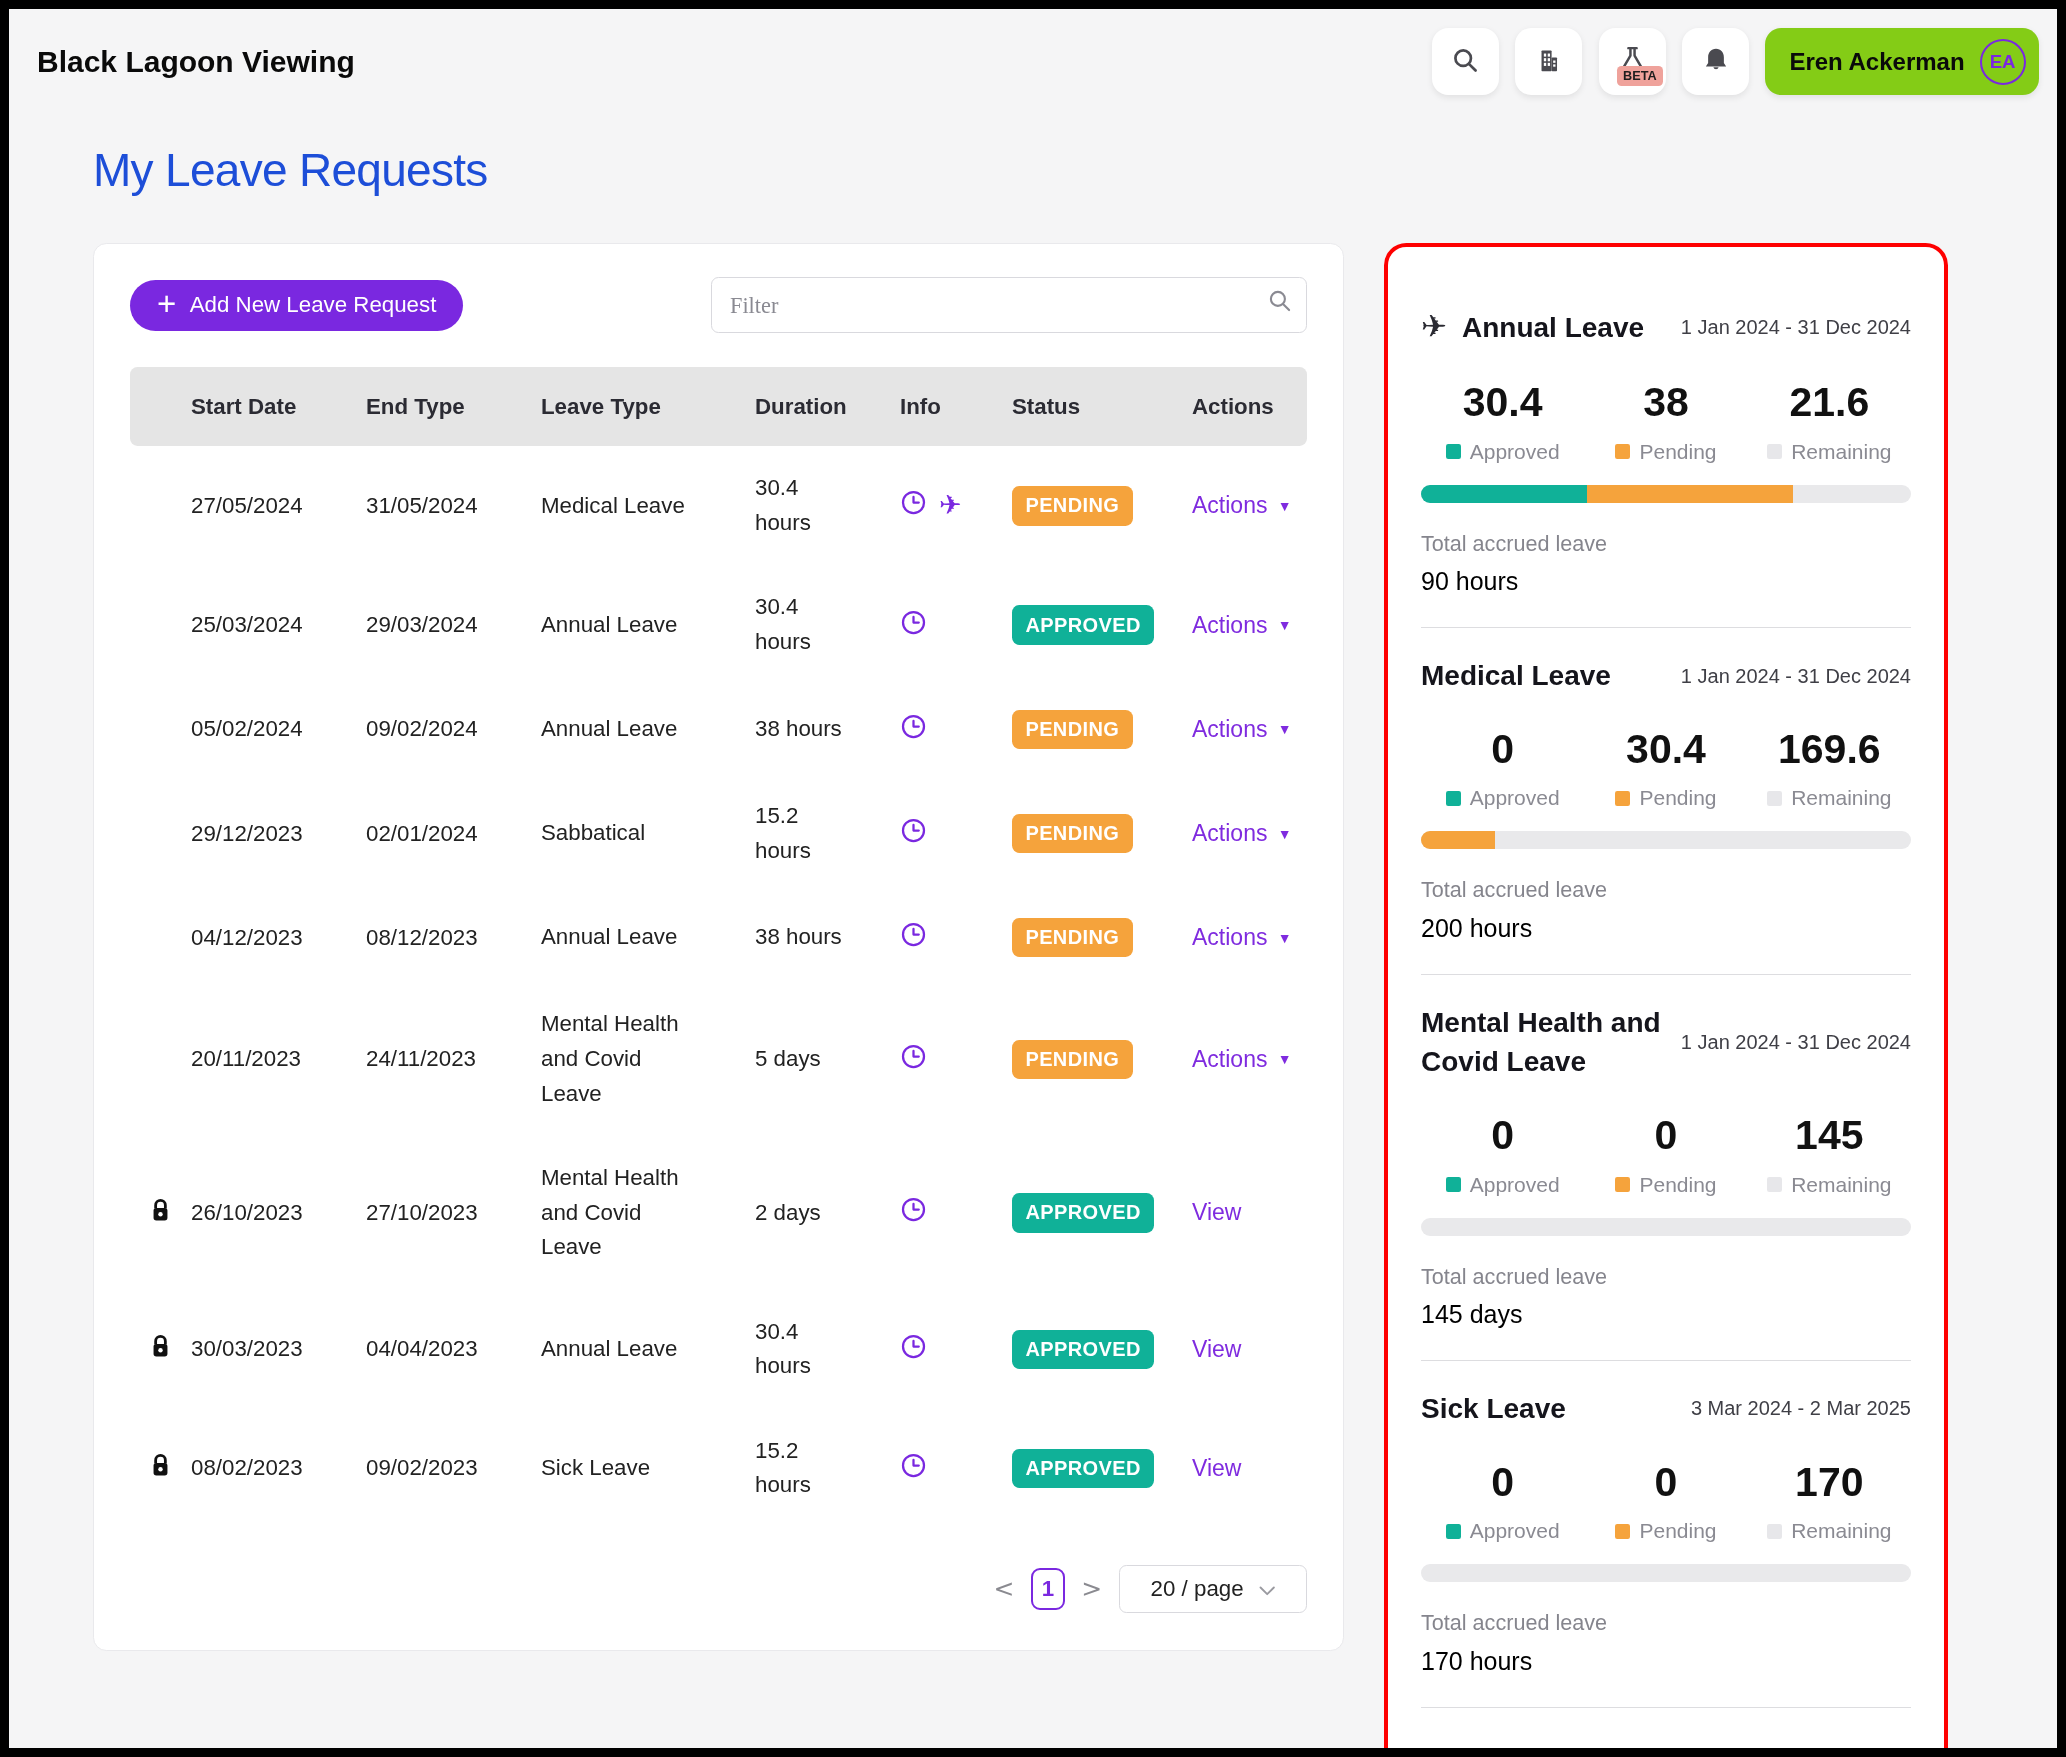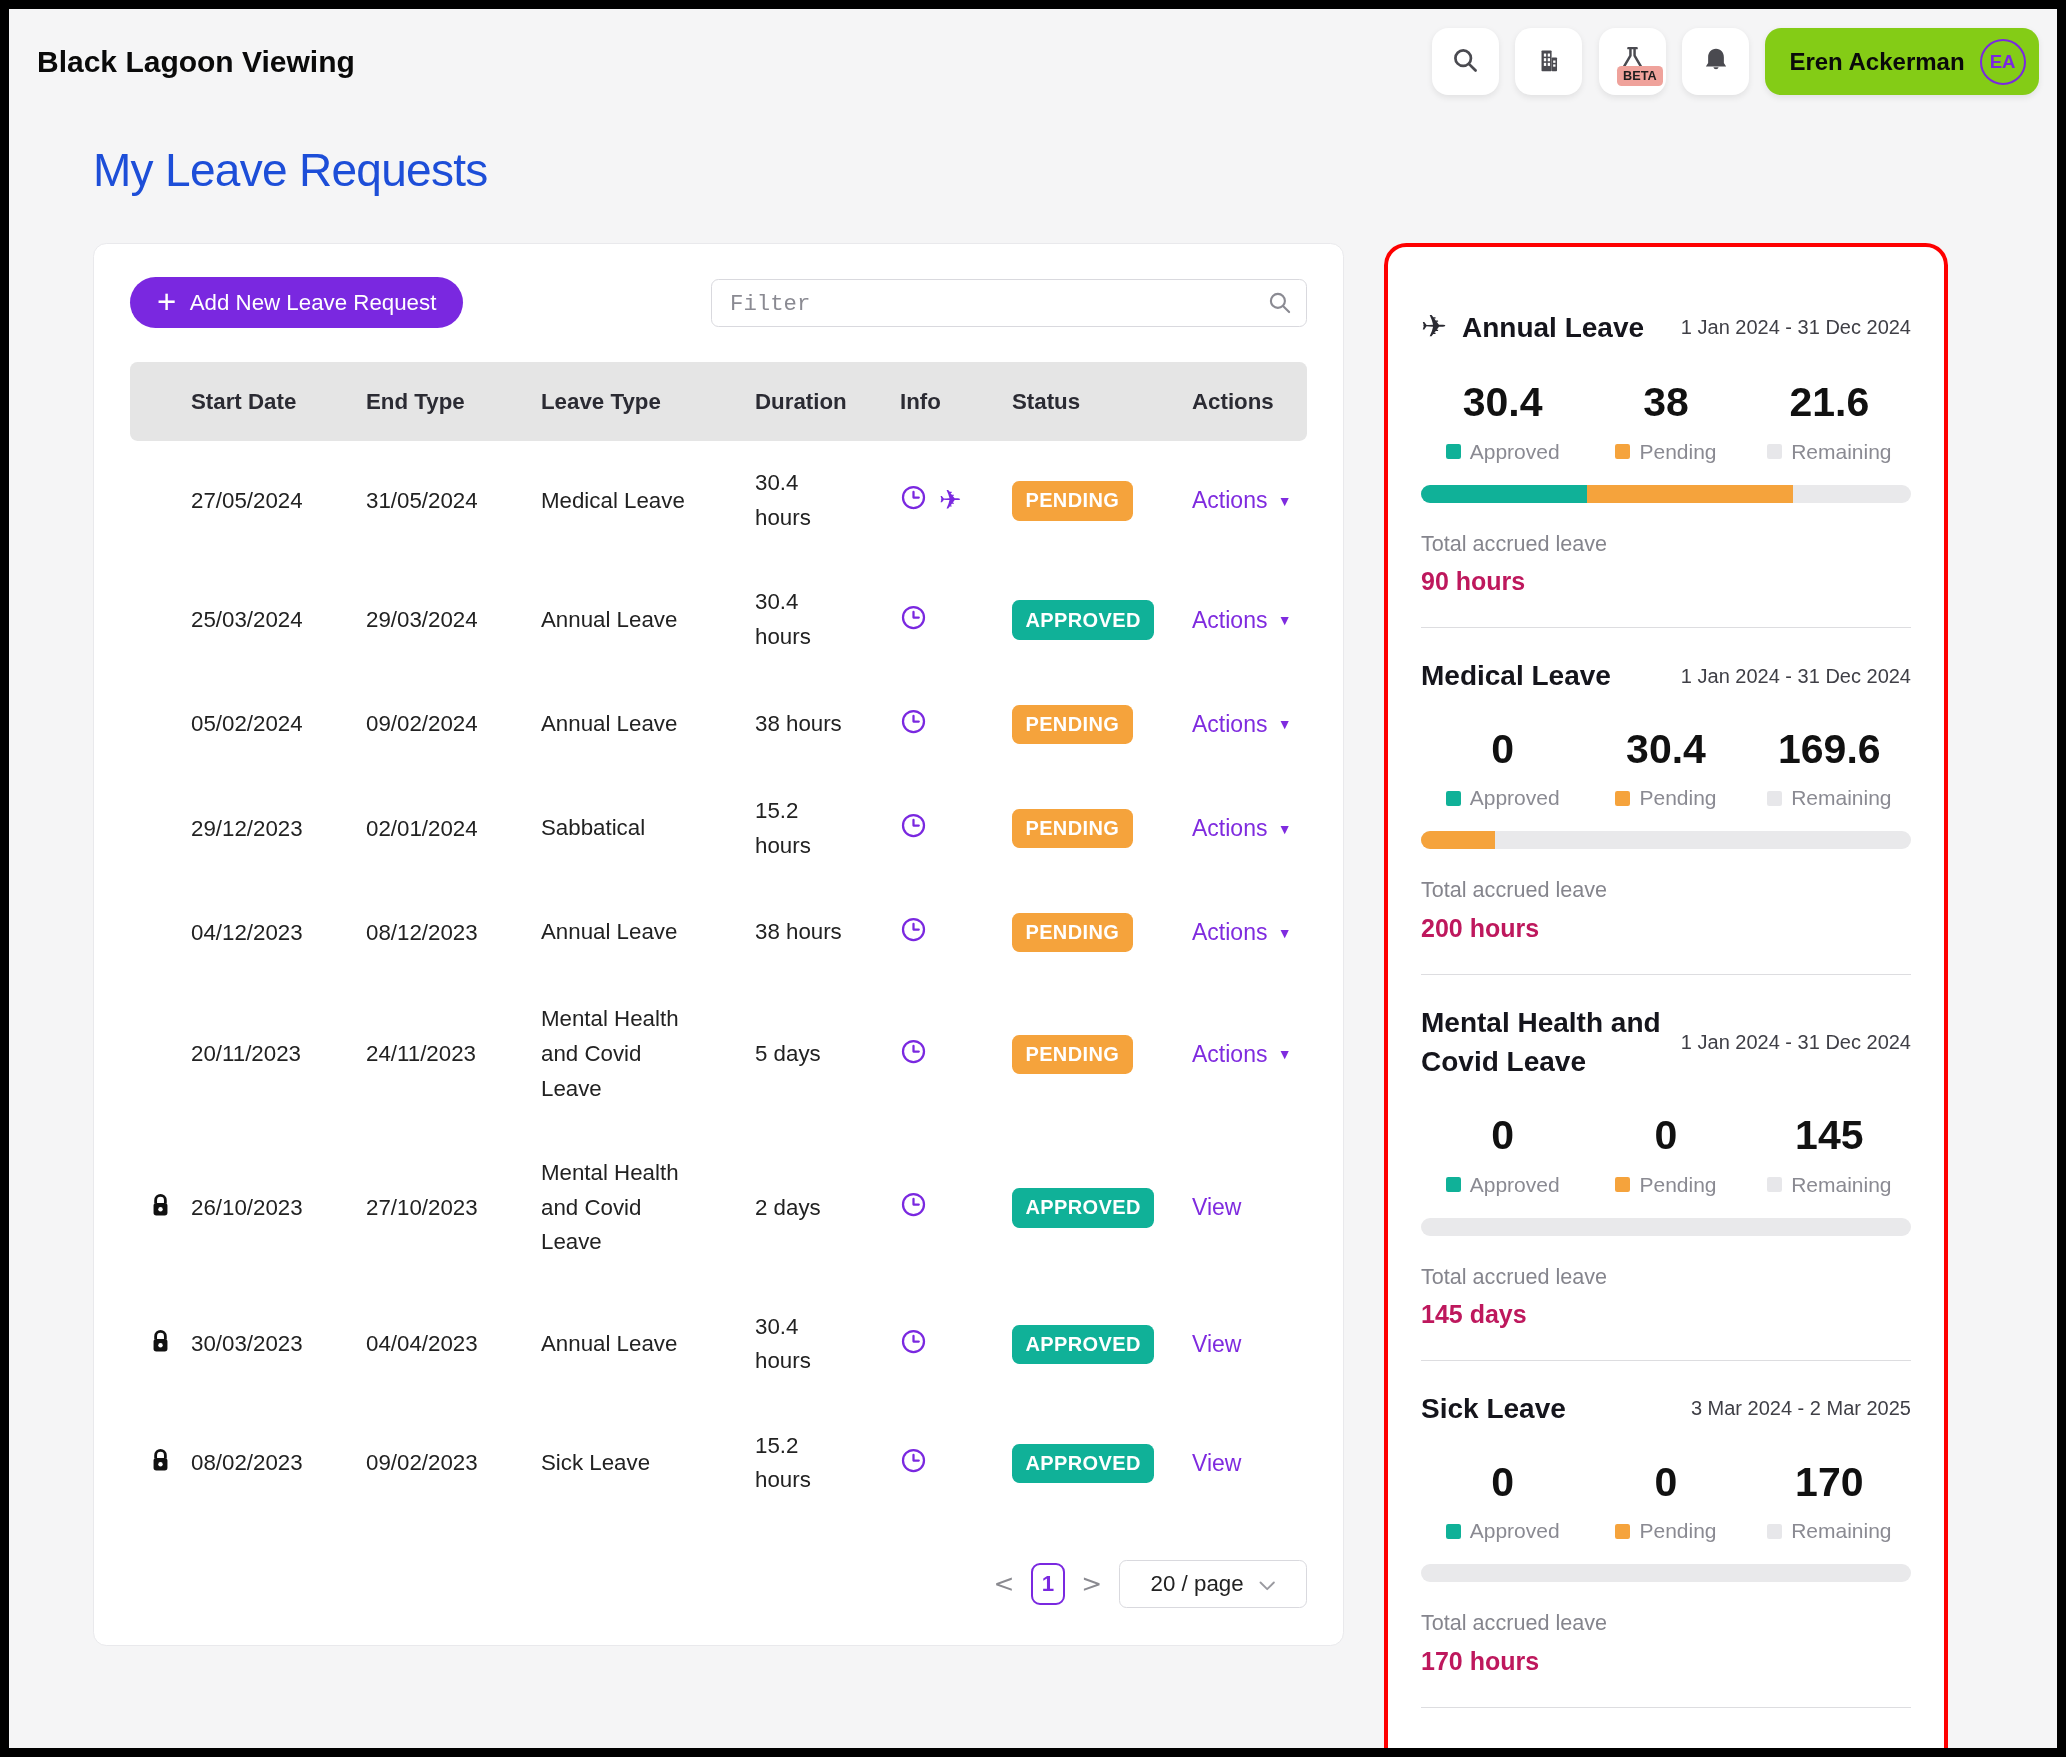--- a/index.html
+++ b/index.html
@@ -20,21 +20,21 @@
   
   .page-title { font-size:46px; font-weight:normal; letter-spacing:-0.7px; color:#1d4ed8; margin:48px 0 46px 84px; }
   
   .content { display:flex; align-items:flex-start; gap:40px; padding:0 109px 30px 84px; }
   .card { flex:1; background:#fff; border:0.7px solid #E9E9EC; border-radius:13.4px; padding:33px 36px 37px; }
   
   .toolbar { display:flex; justify-content:space-between; align-items:center; margin-bottom:34px; }
   .add-btn { background:#7A28E0; color:#fff; border:none; border-radius:30px; font-size:22.3px; padding:0 27px; height:51px; display:flex; align-items:center; gap:13.4px; cursor:pointer; font-family:inherit; }
   .add-plus { font-size:33px; font-weight:normal; line-height:1; margin-top:-3.7px; }
   .filter-wrap { position:relative; width:596px; }
-  .filter-input { width:100%; height:48px; border:1.5px solid #D9D9DE; border-radius:7.4px; font-size:22.3px; padding:2px 54px 0 18px; color:#333; background:#fff; box-sizing:border-box; font-family:Liberation Mono, monospace; outline:none; }
+  .filter-input { width:100%; height:56px; border:1.5px solid #D9D9DE; border-radius:7.4px; font-size:22.3px; padding:2px 54px 0 18px; color:#333; background:#fff; box-sizing:border-box; font-family:Liberation Serif, serif; outline:none; }
   .filter-input::placeholder { color:#8A8A92; }
   .search-ico-right { position:absolute; right:13.4px; top:9.7px; }
   
   .tgrid { display:grid; grid-template-columns:61px 175px 175px 214px 145px 112px 180px 1fr; align-items:center; }
   .thead { background:#e5e5e5; border-radius:7.4px; height:79px; font-weight:bold; font-size:22.3px; color:#2B2B33; }
   .trow { padding:25px 0; font-size:22.3px; color:#222; }
   .cell-lock { display:flex; justify-content:center; }
   .duration-text { display:inline-block; max-width:101px; line-height:1.55; }
   .type-text { display:inline-block; max-width:153px; line-height:1.55; }
   .info-cell { display:flex; gap:12px; align-items:center; }
@@ -62,21 +62,21 @@
   .sb-legend { display:grid; grid-template-columns:1fr 1fr 1fr; margin-bottom:21px; }
   .legend-item { display:flex; align-items:center; justify-content:center; gap:9px; color:#8A8A92; font-size:21px; }
   .legend-sq { width:15px; height:15px; border-radius:2.2px; flex:none; }
   .sq-approved { background:#10B198; }
   .sq-pending { background:#F5A33C; }
   .sq-remaining { background:#E7E7EA; }
   .sb-bar { height:18px; background:#E9E9EB; border-radius:15px; overflow:hidden; display:flex; }
   .seg-approved { background:#10B198; height:100%; }
   .seg-pending { background:#F5A33C; height:100%; }
   .sb-total-label { margin-top:28px; color:#85858D; font-size:21.6px; }
-  .sb-total { margin-top:10.4px; font-size:25px; font-weight:bold; color:#be185d; }
+  .sb-total { margin-top:10.4px; font-size:25px; font-weight:normal; color:#000000; }
   .sb-back { display:inline-flex; align-items:center; gap:12px; color:#7F2BDF; font-size:23px; padding:39px 4.5px 19.4px; cursor:pointer; }
 </style>
 </head>
 <body>
 
 <div class="app-header">
   <div class="app-title">Black Lagoon Viewing</div>
   <div class="header-right">
     <div class="icon-btn">
       <span>

